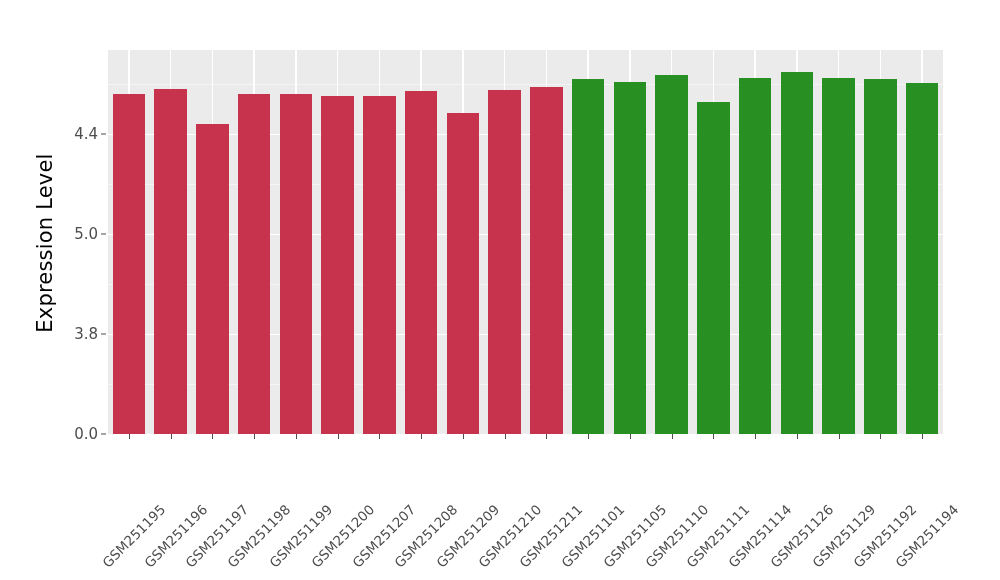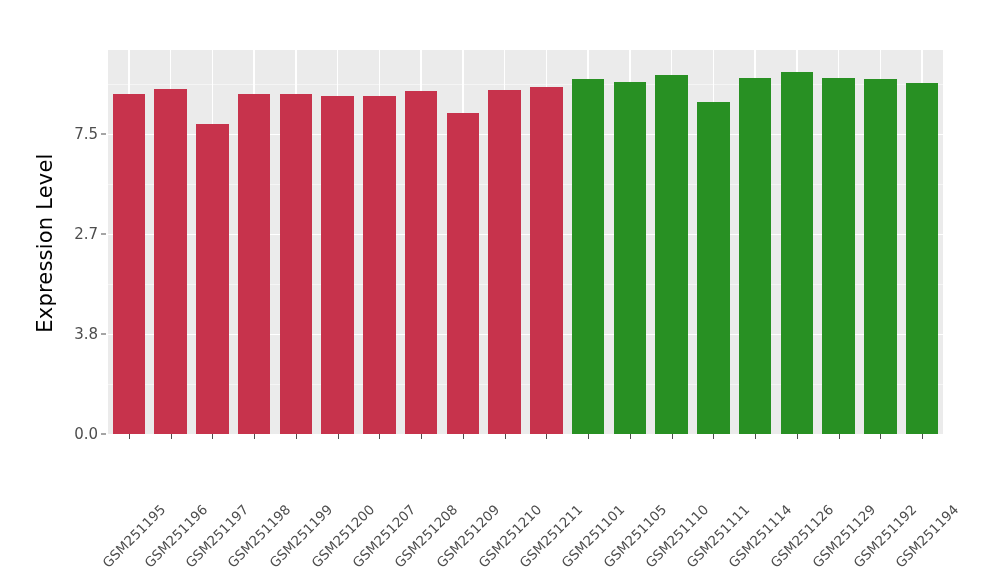--- a/index.html
+++ b/index.html
@@ -143,23 +143,23 @@
 
   <div id="y-axis-title">
     <span>Expression Level</span>
   </div>
 
   <div id="y-tick-labels">
       <div class="y-tick-label" style="top: 384px;">0.0</div>
       <div class="y-tick-mark" style="top: 384px;"></div>
       <div class="y-tick-label" style="top: 284px;">3.8</div>
       <div class="y-tick-mark" style="top: 284px;"></div>
-      <div class="y-tick-label" style="top: 184px;">2.7</div>
+      <div class="y-tick-label" style="top: 184px;">5.0</div>
       <div class="y-tick-mark" style="top: 184px;"></div>
-      <div class="y-tick-label" style="top: 84px;">7.5</div>
+      <div class="y-tick-label" style="top: 84px;">4.4</div>
       <div class="y-tick-mark" style="top: 84px;"></div>
     </div>
 
   <div id="plot-panel">
       <div class="grid-minor-h" style="top: 334px;"></div>
       <div class="grid-minor-h" style="top: 234px;"></div>
       <div class="grid-minor-h" style="top: 134px;"></div>
       <div class="grid-minor-h" style="top: 34px;"></div>
       <div class="grid-major-h" style="top: 284px;"></div>
       <div class="grid-major-h" style="top: 184px;"></div>

